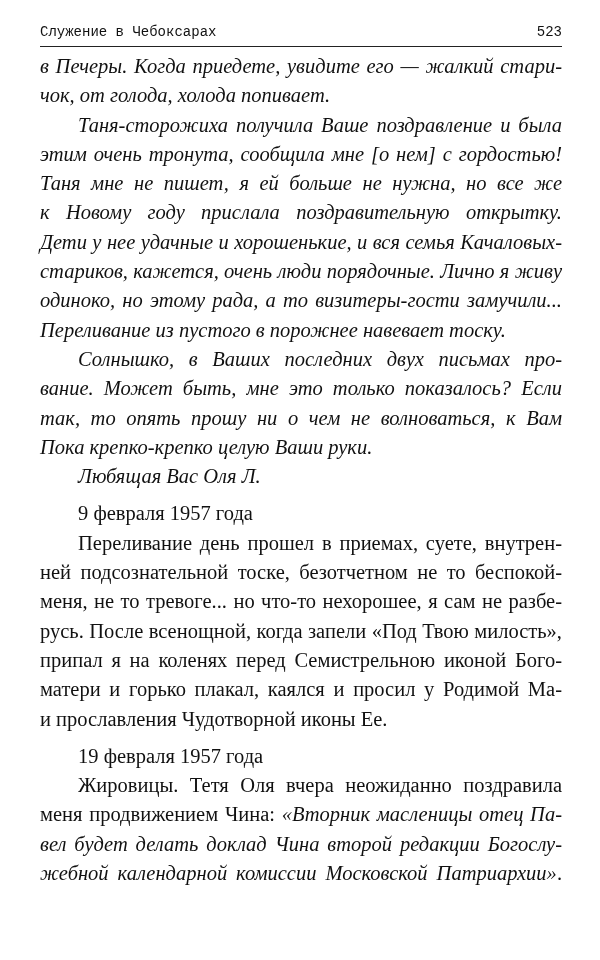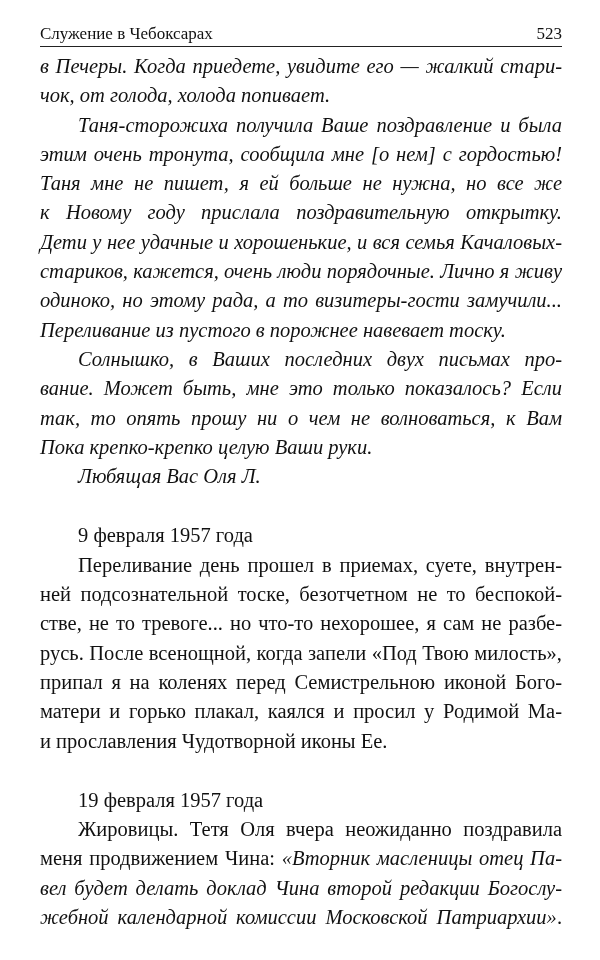--- a/index.html
+++ b/index.html
@@ -1,33 +1,33 @@
 <!DOCTYPE html>
 <html><head>
 <meta charset="utf-8">
 <style>
   html, body { margin: 0; padding: 0; background: #ffffff; }
   body { width: 600px; height: 960px; overflow: hidden; position: relative; color: #111; }
   .page { position: absolute; left: 40px; top: 0; width: 522px; }
   .header {
     position: absolute; left: 0; top: 22px; width: 522px; height: 24px;
-    font-family: Liberation Serif, serif; font-size: 17px;
+    font-family: Liberation Mono, monospace; font-size: 14px;
     border-bottom: 1.5px solid #222;
   }
   .header .title { position: absolute; left: 0; top: 2px; }
   .header .pnum { position: absolute; right: 0; top: 2px; }
   .body {
     position: absolute; left: 0; top: 52px; width: 522px;
     font-family: "Liberation Serif", serif; font-size: 20.5px; line-height: 29.3px;
   }
   .line { display: block; white-space: nowrap; text-align: justify; text-align-last: justify; height: 29.3px; }
   .line.last { text-align-last: left; }
   .it { font-style: italic; }
   .ind { padding-left: 38px; }
-  .date { padding-left: 38px; text-align-last: left; margin-top: 22px; }
+  .date { padding-left: 38px; text-align-last: left; }
   .gap { height: 8px; }
 </style>
 </head>
 <body>
 
 <div class="page">
   <div class="header">
     <span class="title">Служение в Чебоксарах</span>
     <span class="pnum">523</span>
   </div>
@@ -51,21 +51,21 @@
       <span class="line last">Пока крепко-крепко целую Ваши руки.</span>
       <span class="line ind last">Любящая Вас Оля Л.</span>
     </div>
 
     <div class="gap"></div>
 
     <div>
       <span class="line date">9 февраля 1957 года</span>
       <span class="line ind">Переливание день прошел в приемах, суете, внутрен-</span>
       <span class="line">ней подсознательной тоске, безотчетном не то беспокой-</span>
-      <span class="line">стве, не то тревоге... но что-то нехорошее, я сам не разбе-</span>
+      <span class="line">меня, не то тревоге... но что-то нехорошее, я сам не разбе-</span>
       <span class="line">русь. После всенощной, когда запели «Под Твою милость»,</span>
       <span class="line">припал я на коленях перед Семистрельною иконой Бого-</span>
       <span class="line">матери и горько плакал, каялся и просил у Родимой Ма-</span>
       <span class="line last">и прославления Чудотворной иконы Ее.</span>
     </div>
 
     <div class="gap"></div>
 
     <div>
       <span class="line date">19 февраля 1957 года</span>

